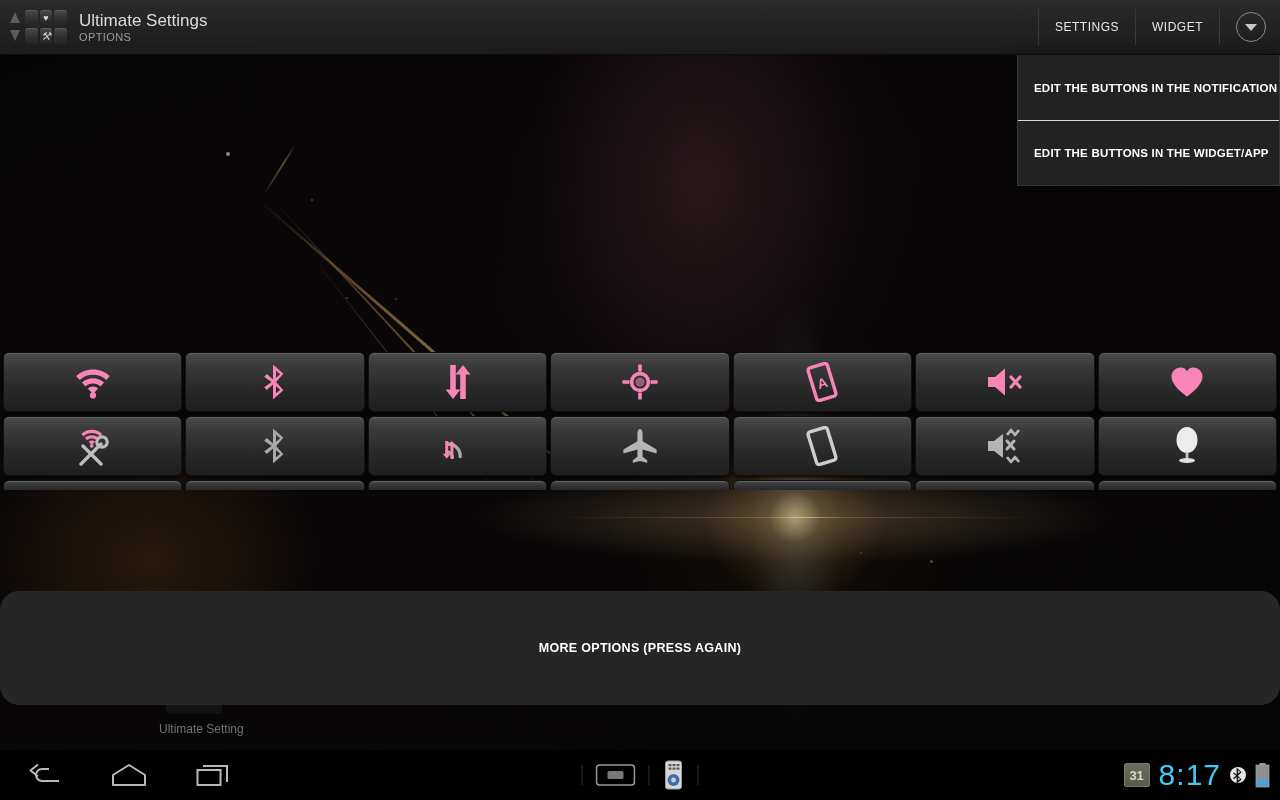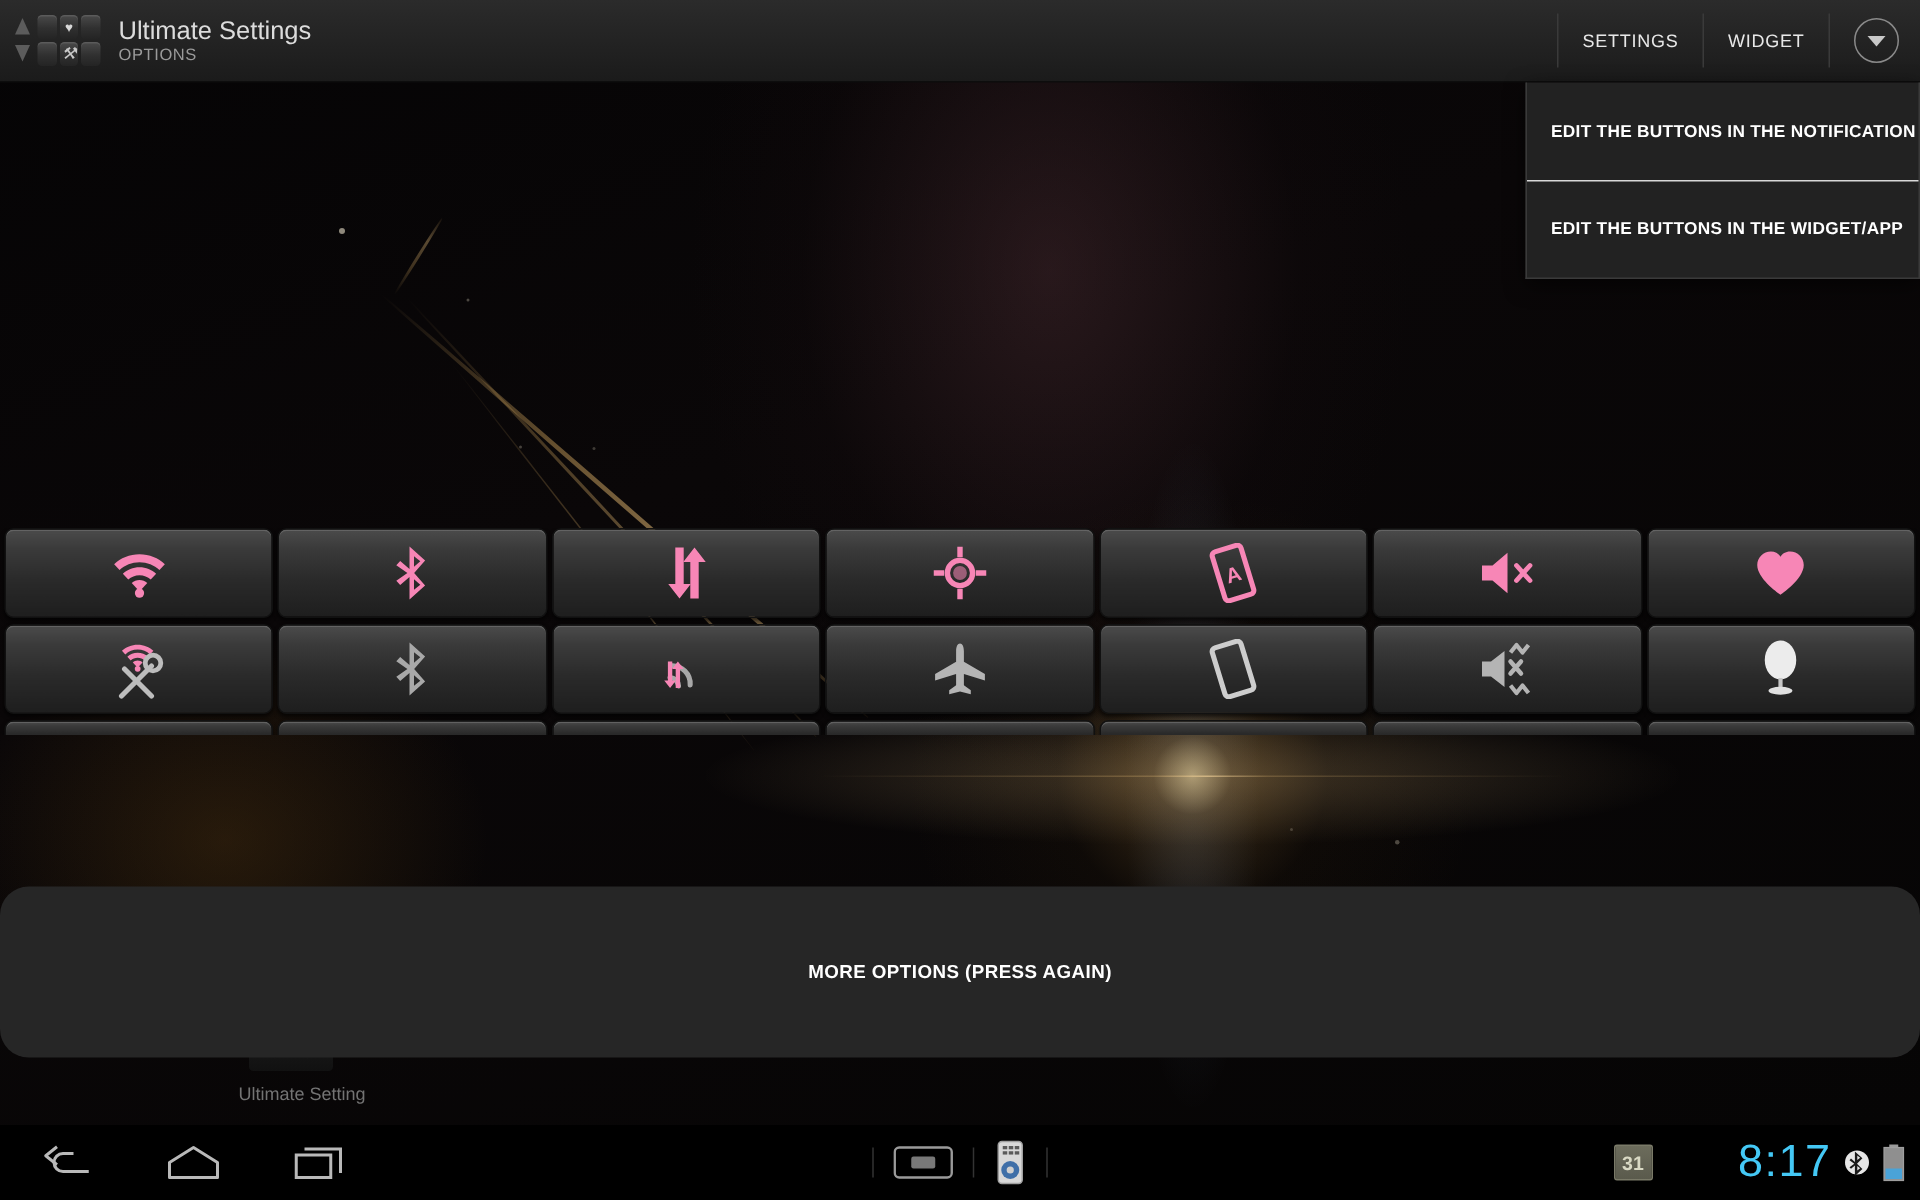--- a/index.html
+++ b/index.html
@@ -149,21 +149,21 @@
   .ime-sep { width:1px; height:20px; background:#333; margin:0 13px; }
   .ime-btn { cursor:pointer; display:flex; align-items:center; justify-content:center; }
   .status-group { margin-left:auto; display:flex; align-items:center; gap:9px; padding-right:10px; }
   .cal-icon {
     width:26px; height:24px; border-radius:2px;
     background:linear-gradient(180deg,#6c6c5c 0%,#5a5a4c 100%);
     color:#d9d9c4; font-size:13px; font-weight:bold;
     display:flex; align-items:center; justify-content:center;
     border:1px solid #7a7a68;
   }
-  .clock { color:#44c8f5; font-size:30px; font-weight:300; letter-spacing:1px; line-height:30px;margin-left:48px; }
+  .clock { color:#44c8f5; font-size:30px; font-weight:300; letter-spacing:1px; line-height:30px; }
 </style>
 </head>
 <body>
 
 <div id="screen">
 
   <div class="wallpaper">
     <div class="streak" style="left:255px; top:195px; width:430px; height:2.5px; transform:rotate(41deg);"></div>
     <div class="streak" style="left:272px; top:198px; width:400px; height:1.6px; transform:rotate(47deg); opacity:.72;"></div>
     <div class="streak" style="left:300px; top:240px; width:330px; height:1.4px; transform:rotate(52deg); opacity:.55;"></div>

